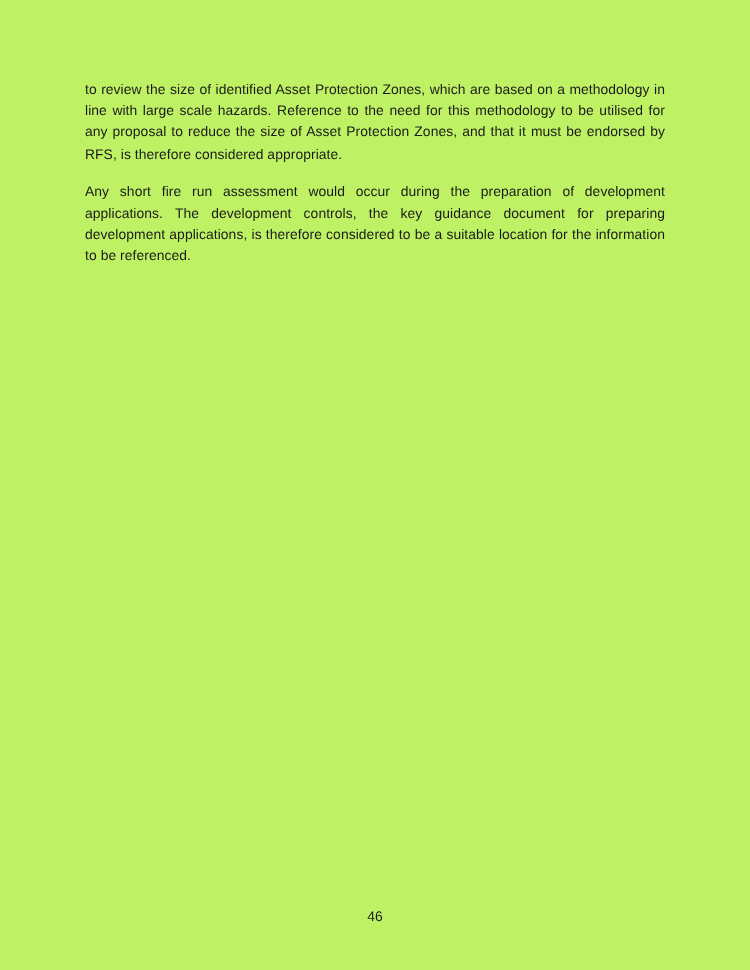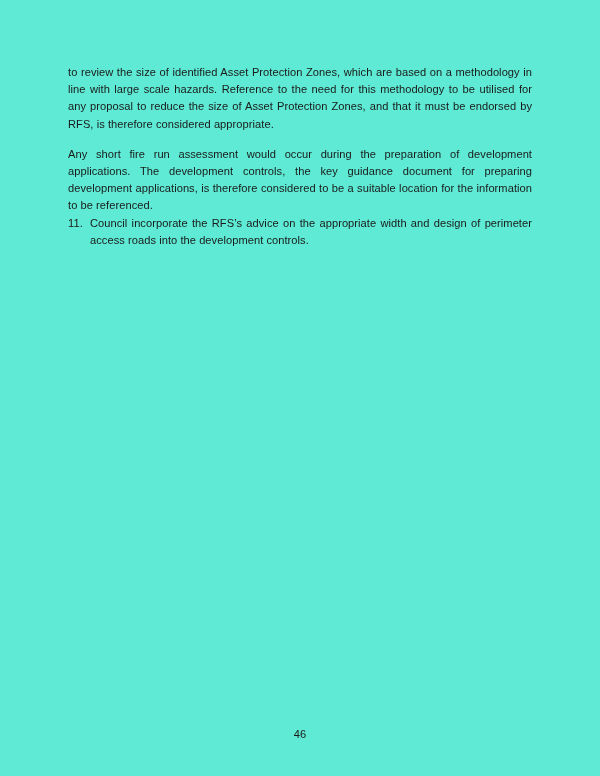--- a/index.html
+++ b/index.html
@@ -11,21 +11,21 @@
   body {
     font-family: "Liberation Sans", sans-serif;
     color: #1a1a1a;
     -webkit-font-smoothing: antialiased;
   }
   .page {
     position: relative;
     width: 600px;
     height: 776px;
     margin: 0 auto;
-    background: #5eead4;
+    background: #bef264;
     overflow: hidden;
   }
   .content {
     position: absolute;
     left: 68px;
     top: 64px;
     width: 464px;
   }
   p.body-para {
     margin: 0 0 13px 0;
@@ -86,24 +86,18 @@
 
 <div class="page">
 
   <div class="content">
 
     <p class="body-para">to review the size of identified Asset Protection Zones, which are based on a methodology in line with large scale hazards. Reference to the need for this methodology to be utilised for any proposal to reduce the size of Asset Protection Zones, and that it must be endorsed by RFS, is therefore considered appropriate.</p>
 
     <p class="body-para">Any short fire run assessment would occur during the preparation of development applications. The development controls, the key guidance document for preparing development applications, is therefore considered to be a suitable location for the information to be referenced.</p>
 
 
-    <ol class="rec-list">
-      <li>
-        <span class="item-number">11.</span>
-        <span class="item-text">Council incorporate the RFS’s advice on the appropriate width and design of perimeter access roads into the development controls.</span>
-      </li>
-    </ol>
 
   </div>
 
   <div class="page-number">46</div>
 
 </div>
 
 </body></html>

